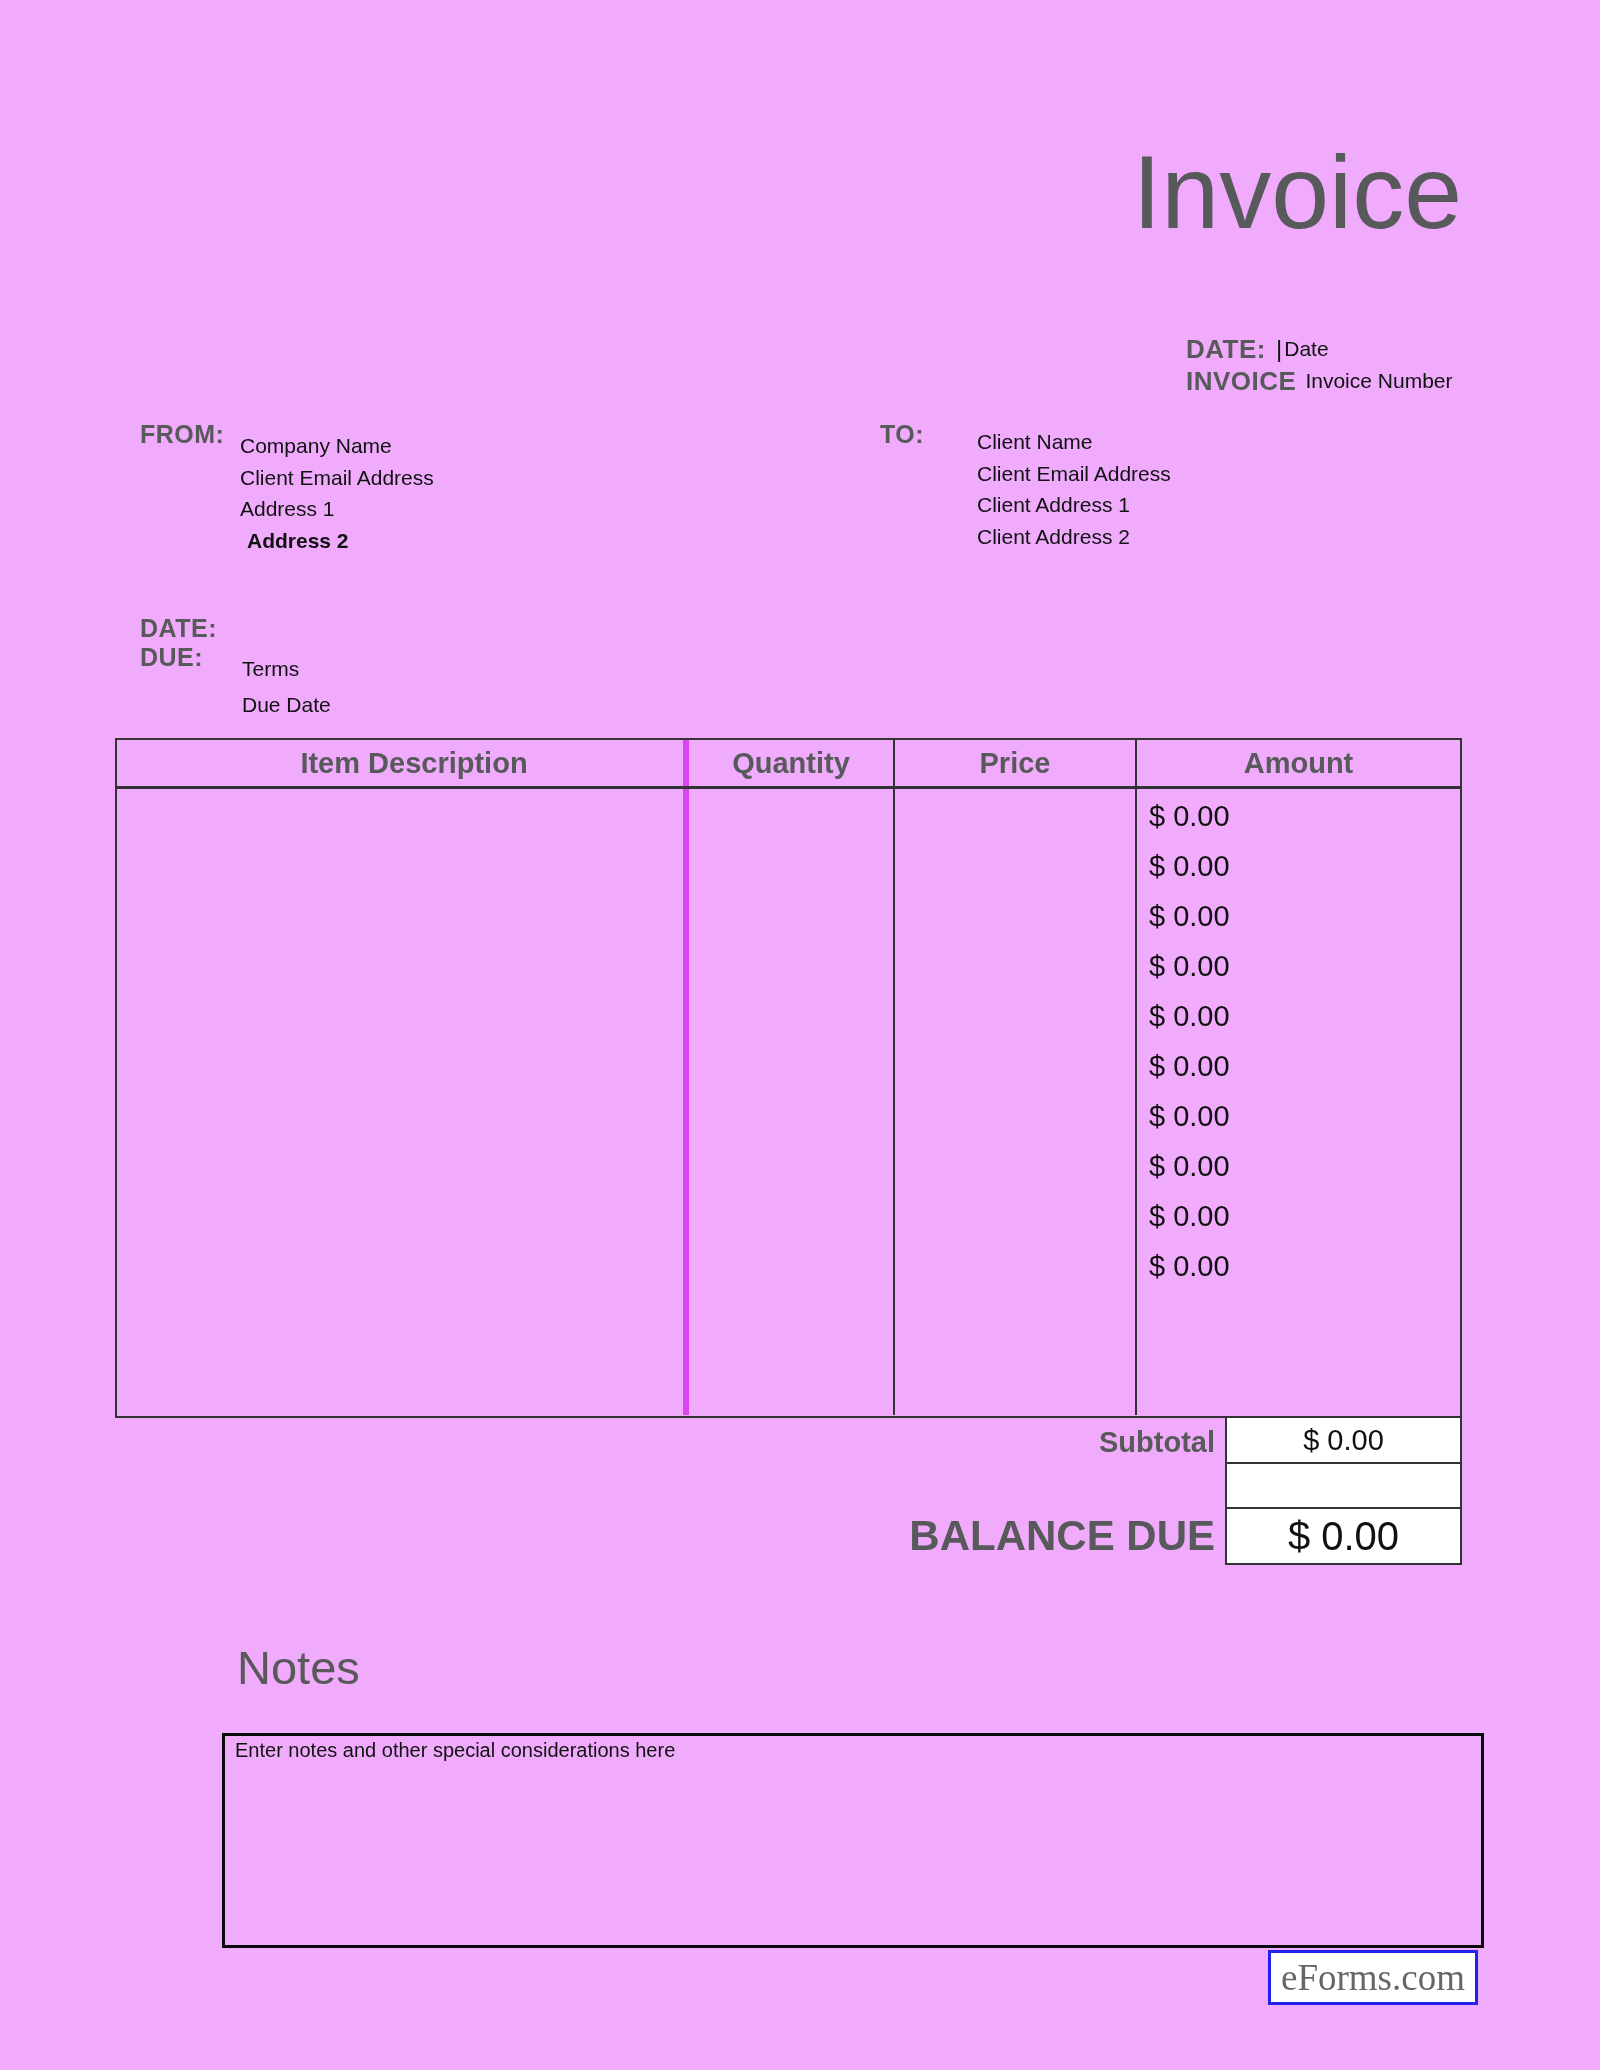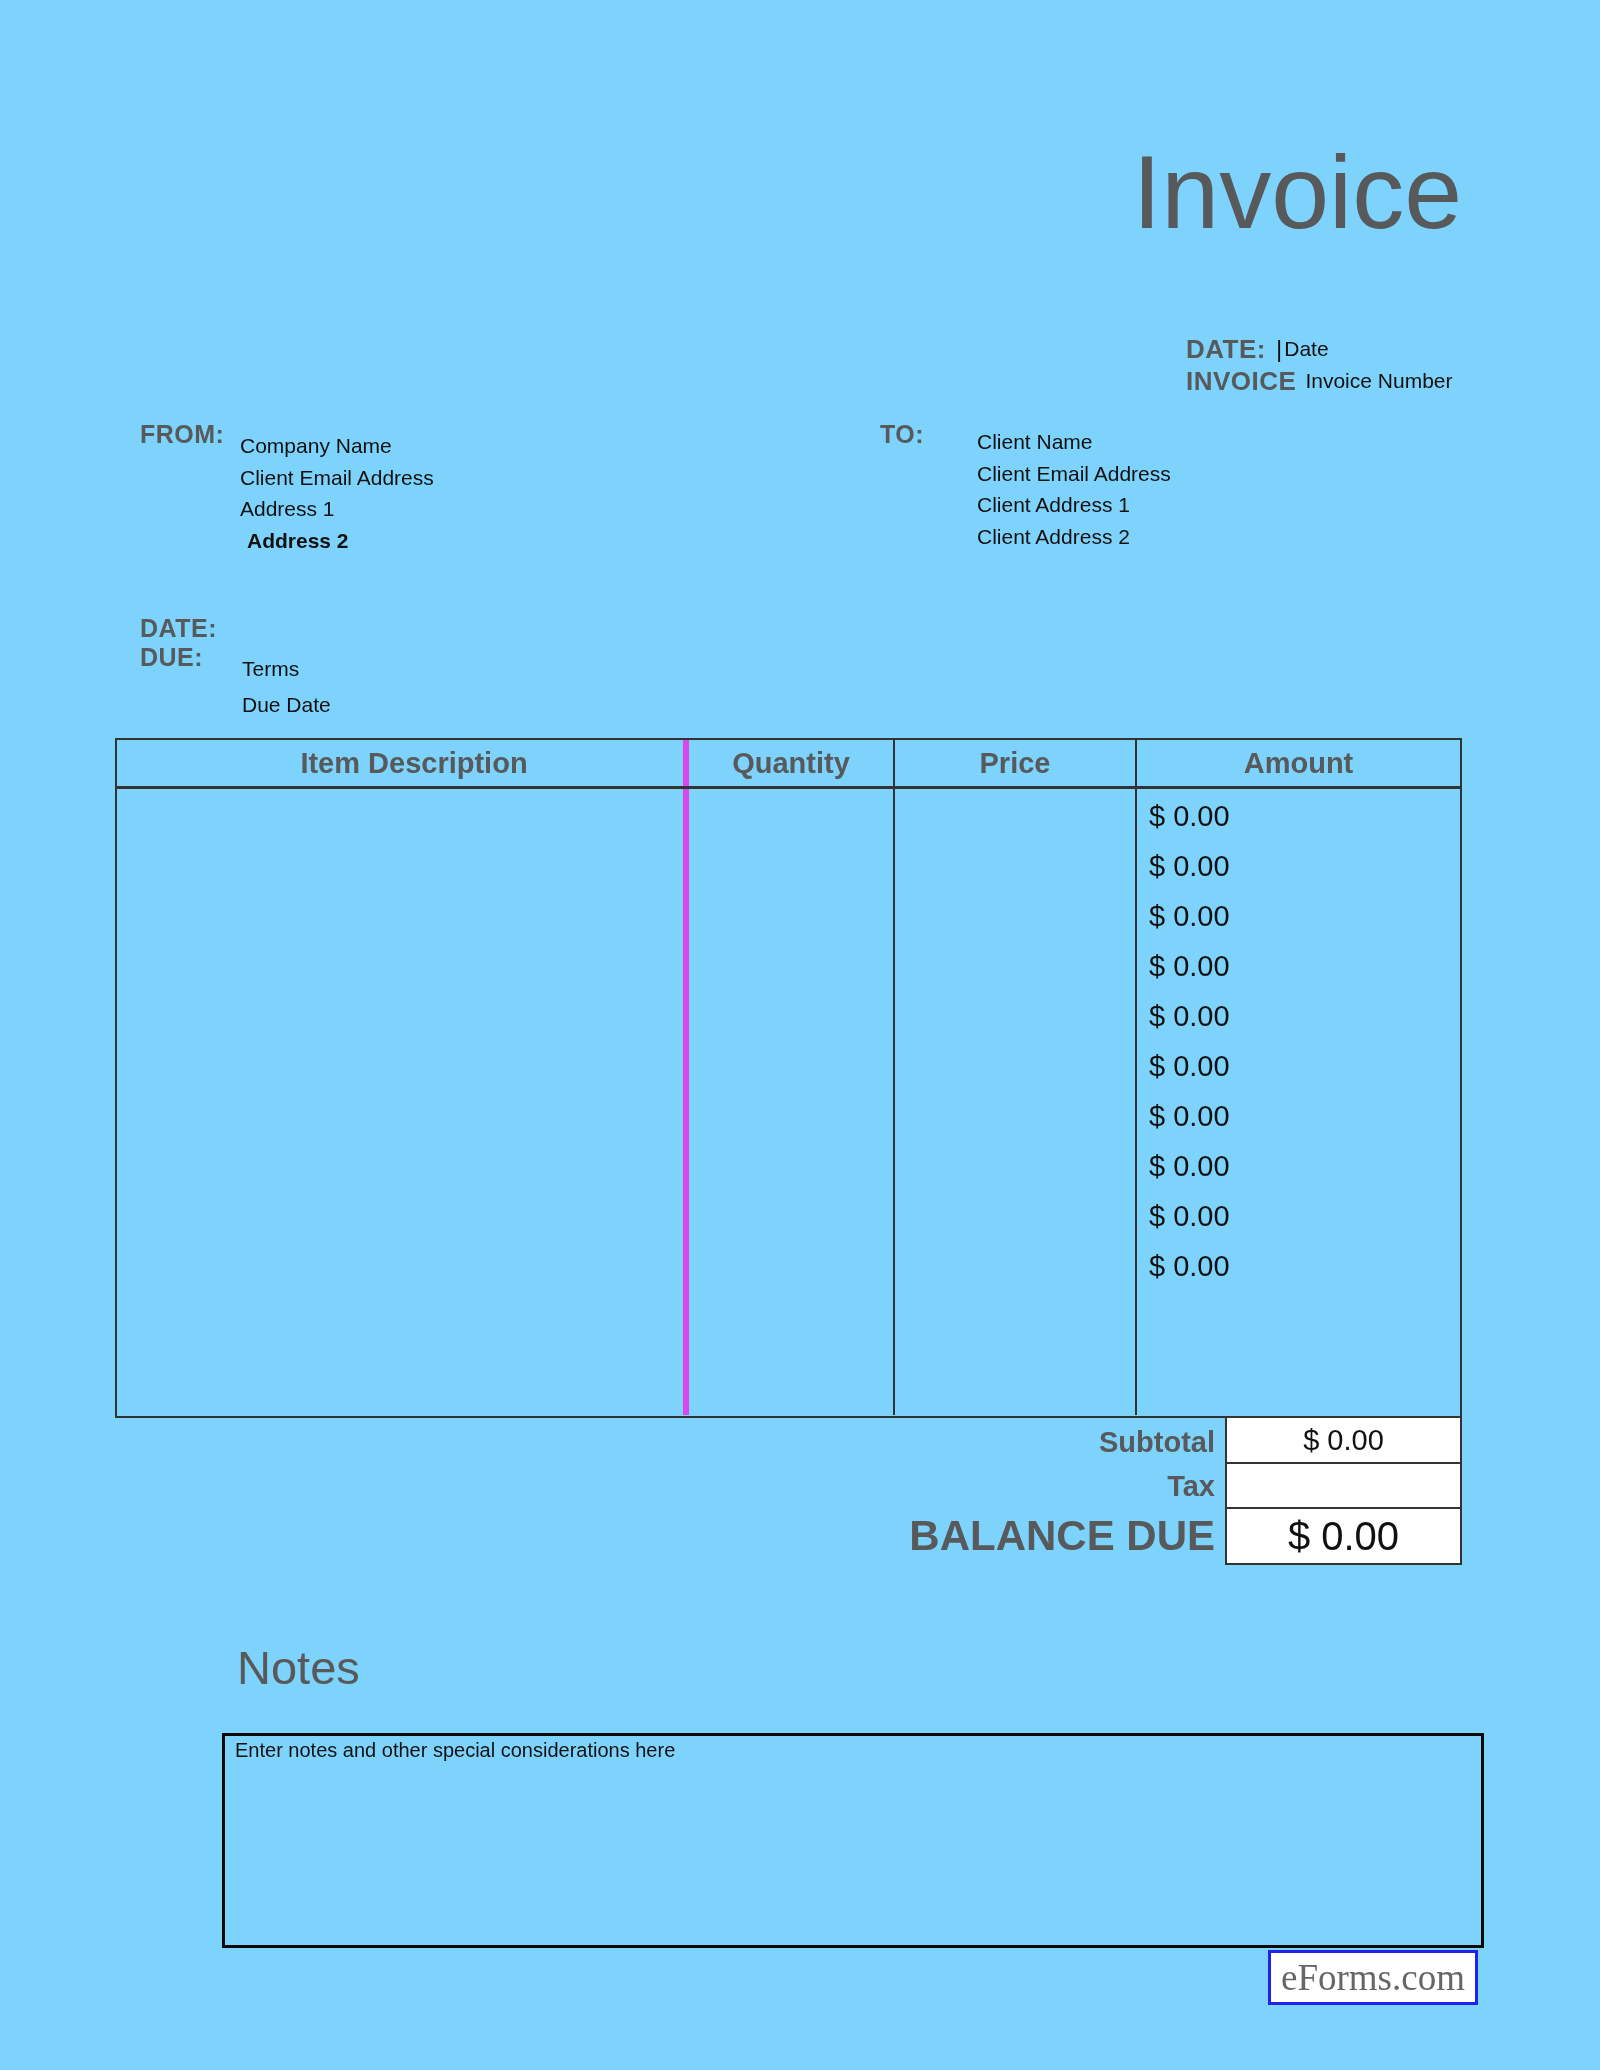--- a/index.html
+++ b/index.html
@@ -1,17 +1,17 @@
 <!DOCTYPE html>
 <html><head>
 <meta charset="utf-8">
 <style>
   html,body{margin:0;padding:0;background:#ffffff;}
   .page{
-    position:relative;width:1600px;height:2070px;background:#7dd3fc;
+    position:relative;width:1600px;height:2070px;background:#f0abfc;
     font-family:"Liberation Sans",sans-serif;overflow:hidden;
   }
   
   .title{
     position:absolute;top:138px;right:138px;
     font-size:104px;line-height:1.05;color:#58595b;font-weight:400;
   }
   
   .meta{position:absolute;left:1186px;top:333px;}
   .meta-row{height:32px;display:flex;align-items:center;}
@@ -129,21 +129,20 @@
           <div class="amount-line">$ 0.00</div>
           <div class="amount-line">$ 0.00</div>
           <div class="amount-line">$ 0.00</div>
         </div>
     </div>
   </div>
 
   <div class="tot-label subtotal-label">Subtotal</div>
   <div class="tot-cell subtotal-cell">$ 0.00</div>
 
-  <div class="tot-label tax-label">Tax</div>
   <div class="tot-cell tax-cell"></div>
 
   <div class="tot-label balance-label">BALANCE DUE</div>
   <div class="tot-cell balance-cell">$ 0.00</div>
 
   <div class="notes-heading">Notes</div>
   <div class="notes-box">Enter notes and other special considerations here</div>
 
   <div class="brand-badge">eForms.com</div>
 

